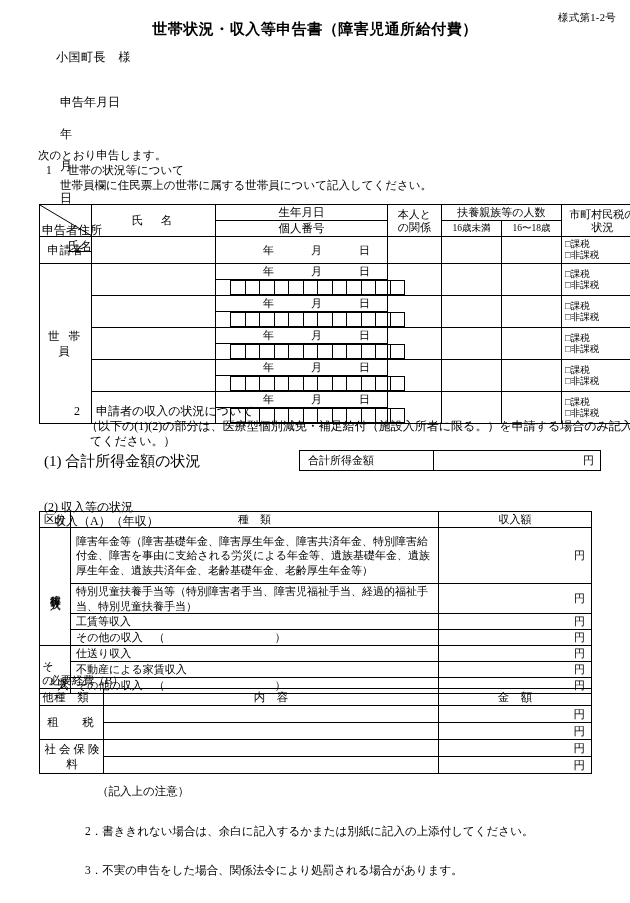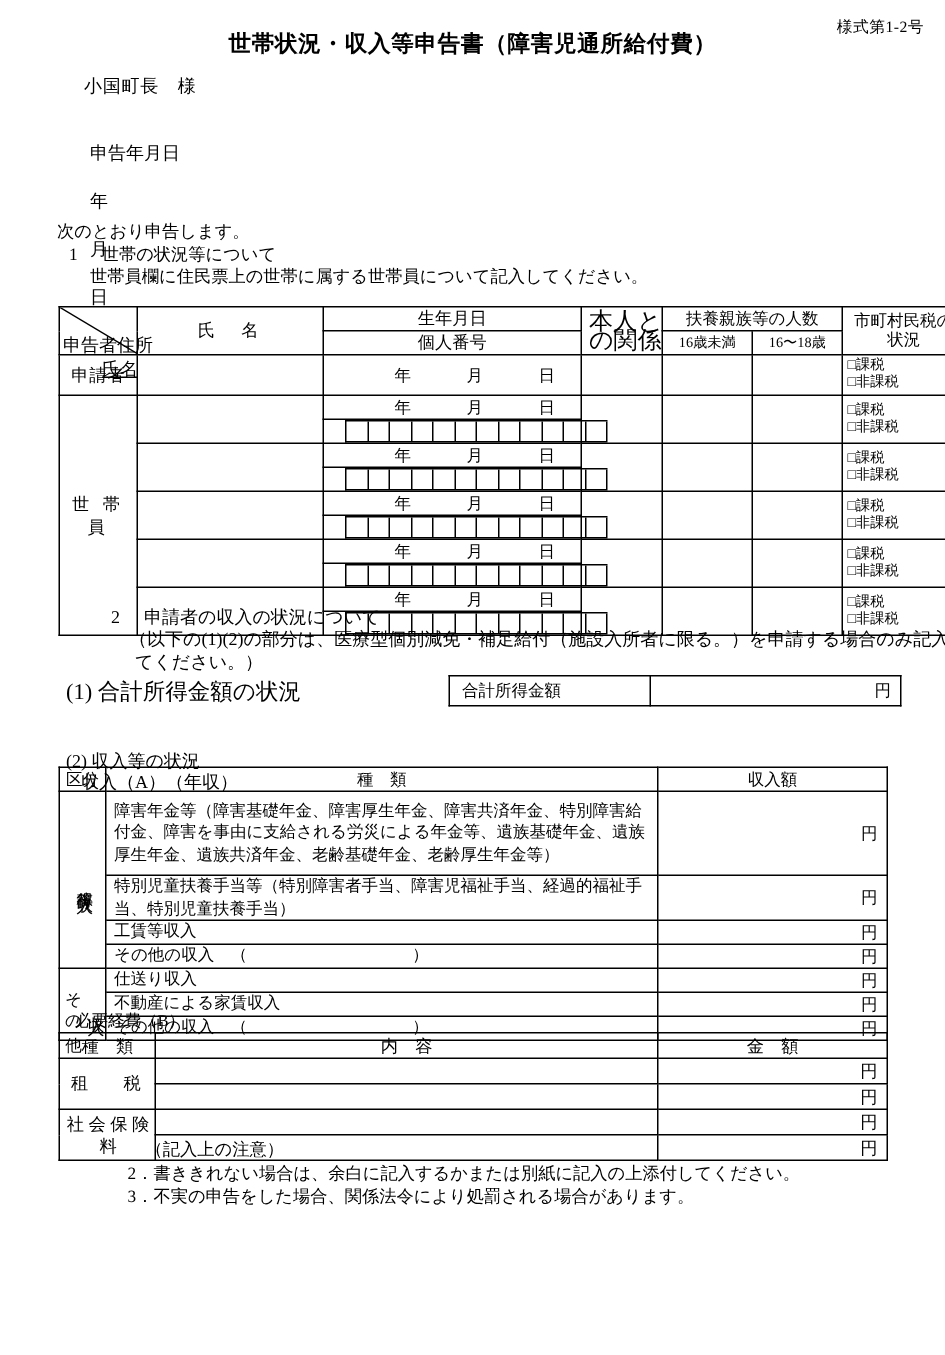--- a/index.html
+++ b/index.html
@@ -100,21 +100,21 @@
   }
   .household td { height: 15px; }
   .hh-corner {
     width: 52px;
     position: relative;
     padding: 0;
   }
   .hh-corner svg { display: block; }
   .th-name { width: 124px; font-size: 11.5px; letter-spacing: 3px; }
   .th-dob  { width: 172px; font-size: 11.5px; }
-  .th-rel  { width: 54px; font-size: 16px; line-height: 13px; text-align: right; }
+  .th-rel  { width: 54px; font-size: 11px; line-height: 13px; }
   .th-dep  { width: 120px; font-size: 11px; }
   .th-dep-a, .th-dep-b { width: 60px; font-size: 9.5px; }
   .th-tax  { width: 82px; font-size: 11px; line-height: 13px; }
 
   .ymd {
     display: flex;
     justify-content: flex-end;
     align-items: center;
     height: 100%;
     padding-right: 8px;
@@ -244,21 +244,21 @@
   .ex-row  { height: 17px; }
 
   
   .notes {
     position: absolute;
     top: 760px;
     left: 85px;
     font-size: 11.5px;
     line-height: 15.5px;
   }
-  .notes div { white-space: pre; }
+  .notes div { white-space: pre; margin-top: 24px; }
   .notes .n-head { padding-left: 12px; }
 </style>
 </head>
 <body>
 
 <div class="page">
 
   <div class="form-no">様式第1-2号</div>
 
   <div class="doc-title">世帯状況・収入等申告書（障害児通所給付費）</div>

